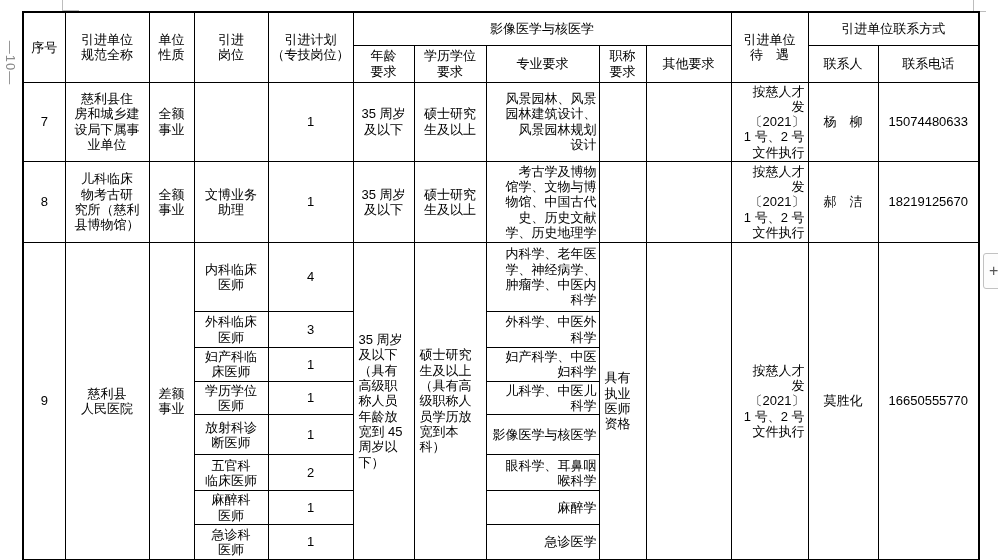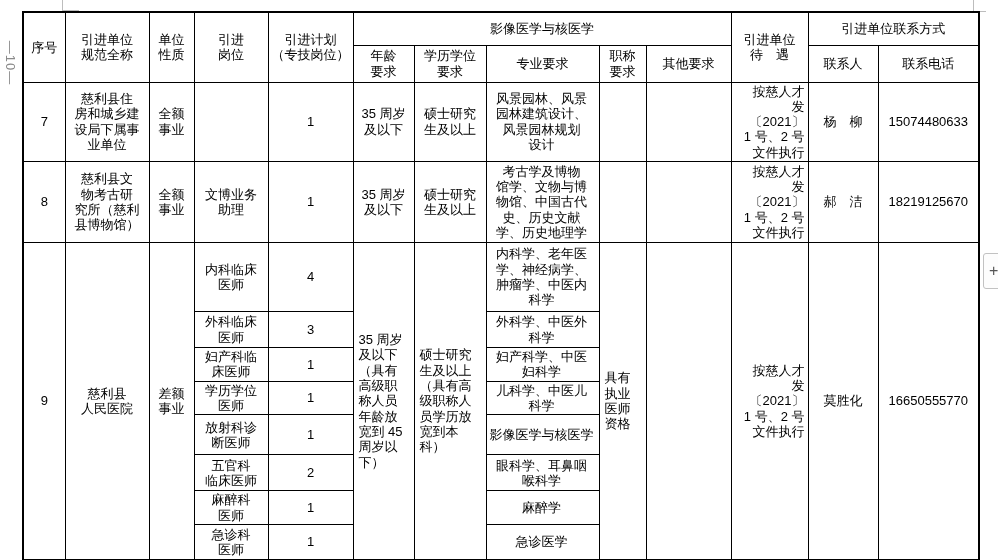--- a/index.html
+++ b/index.html
@@ -15,21 +15,21 @@
           color:#8a8a8a;font-size:13px;}
   .pageno span{display:block;width:70px;transform:translateX(16px) rotate(90deg);
                transform-origin:0 0;text-align:center;letter-spacing:1px;white-space:nowrap;}
   
   table.doc{position:absolute;left:22px;top:11px;width:956px;
             border-collapse:collapse;table-layout:fixed;border:2px solid #000;}
   .doc th,.doc td{border:1px solid #000;font-weight:normal;font-size:13px;line-height:1.18;
             text-align:center;vertical-align:middle;white-space:pre-line;
             padding:1px 2px;overflow:hidden;}
   .doc th{font-size:13px;}
-  td.maj{text-align:center;padding:1px 2px 1px 0;}
+  td.maj{text-align:right;padding:1px 2px 1px 0;}
   td.treat{text-align:right;padding:1px 3px 1px 7px;}
   td.blk-left{text-align:left;padding:1px 2px 1px 5px;}
   
   .plus-btn{position:absolute;left:983px;top:253px;width:28px;height:36px;
             background:#fdfdfd;border:1px solid #c2c2c2;border-radius:3px;
             color:#555;font-size:16px;line-height:34px;text-align:left;
             padding-left:5px;box-sizing:border-box;cursor:pointer;}
 </style>
 </head>
 <body>
@@ -113,21 +113,21 @@
       <td class="treat">按慈人才
 发〔2021〕
 1 号、2 号
 文件执行</td>
       <td>杨　柳</td>
       <td>15074480633</td>
     </tr>
 
     <tr style="height:81px">
       <td>8</td>
-      <td>慈利县文
+      <td>儿科临床
 物考古研
 究所（慈利
 县博物馆）</td>
       <td>全额
 事业</td>
       <td>文博业务
 助理</td>
       <td>1</td>
       <td>35 周岁
 及以下</td>

